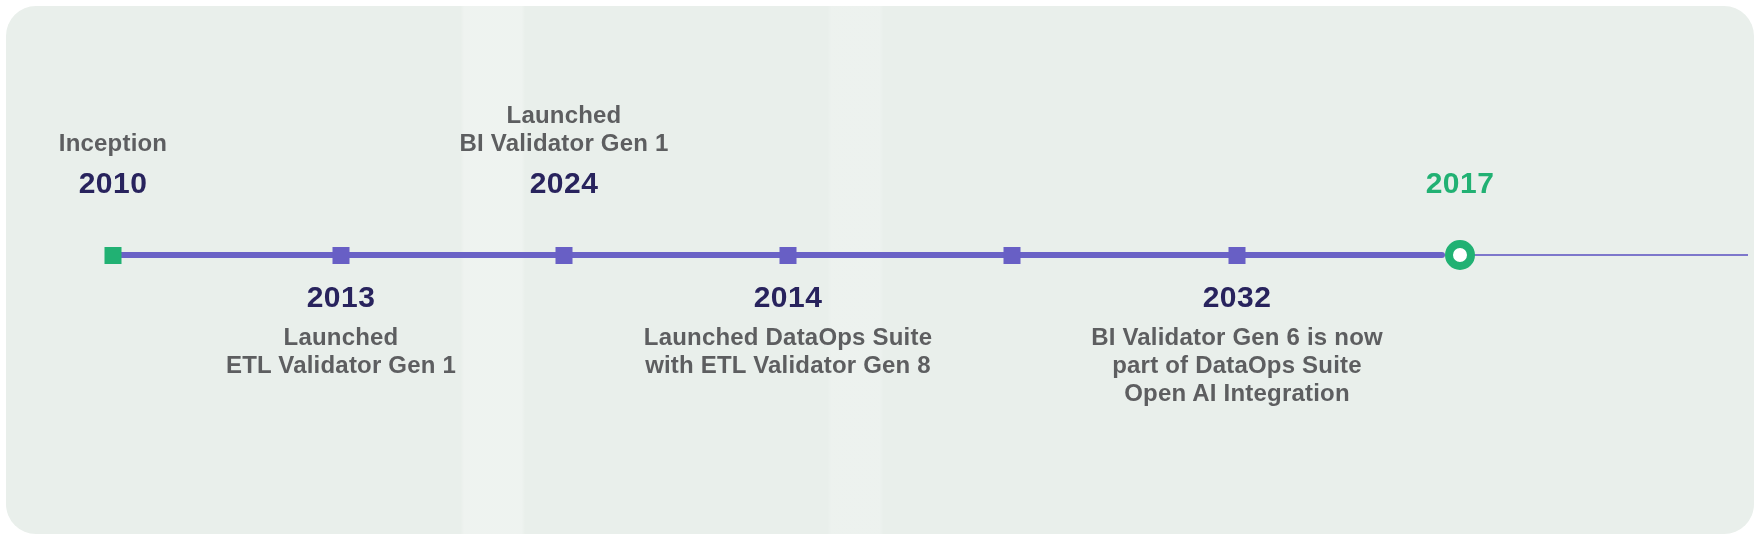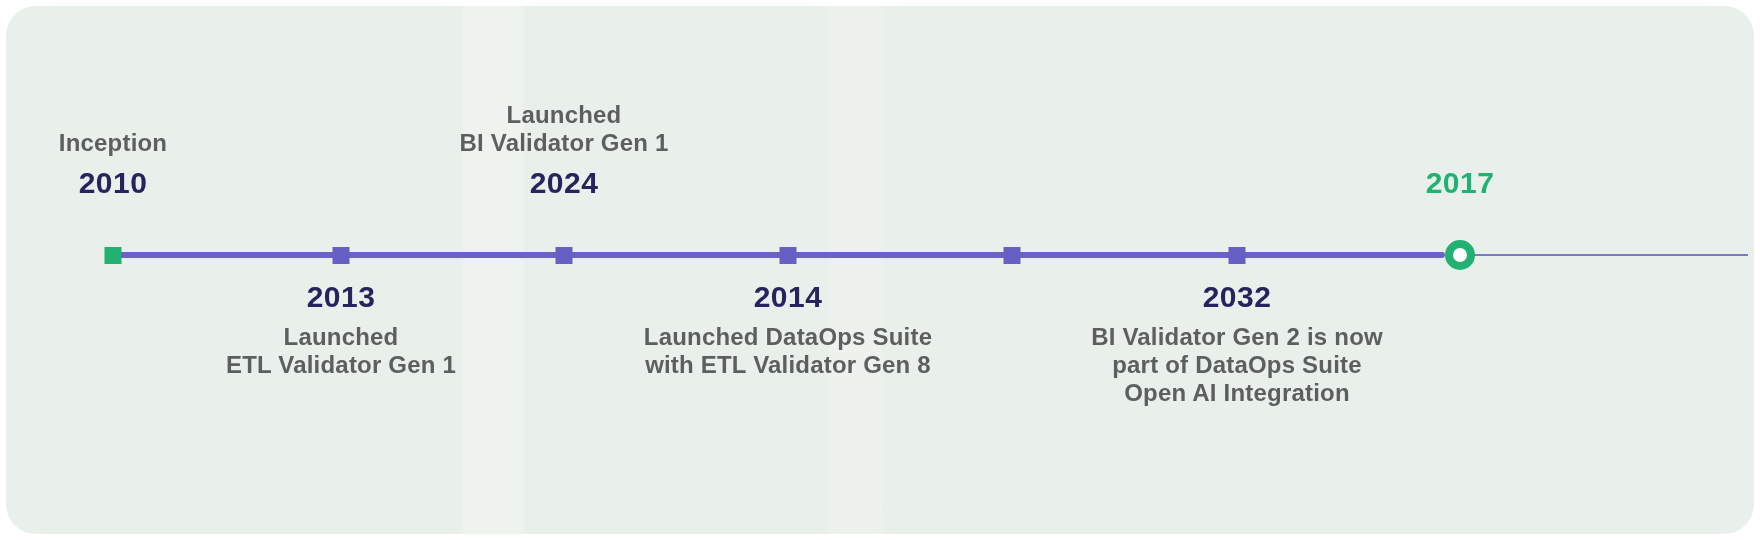--- a/index.html
+++ b/index.html
@@ -135,17 +135,17 @@
   </div>
 
   <div class="milestone bottom" style="left:788px">
     <div class="year">2014</div>
     <div class="desc">Launched DataOps Suite
 with ETL Validator Gen 8</div>
   </div>
 
   <div class="milestone bottom" style="left:1237px">
     <div class="year">2032</div>
-    <div class="desc">BI Validator Gen 2 is now
+    <div class="desc">BI Validator Gen 6 is now
 part of DataOps Suite
 Open AI Integration</div>
   </div>
 </div>
 
 </body></html>

